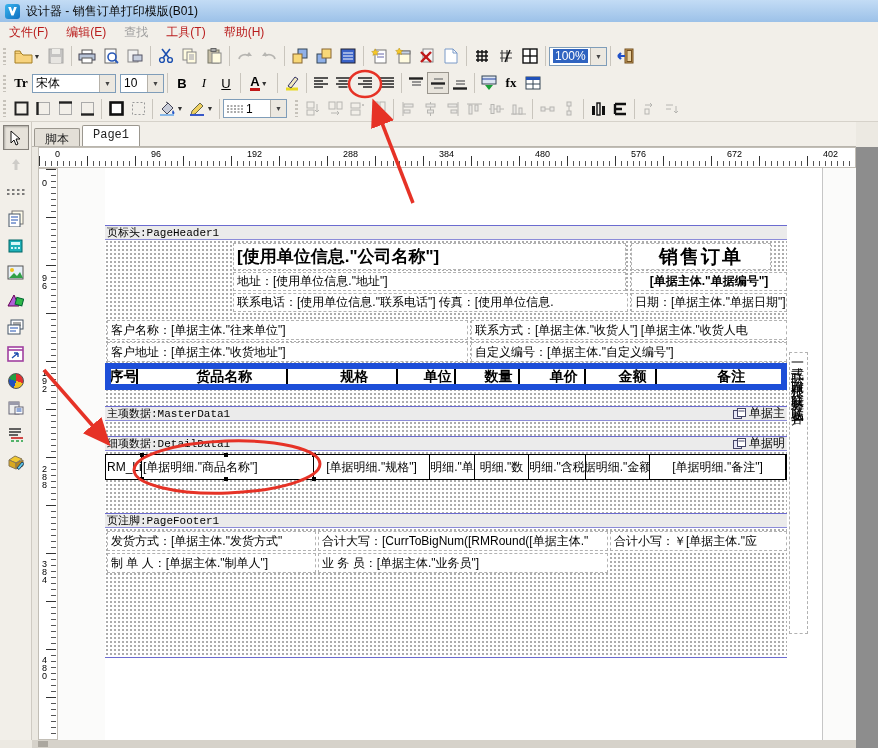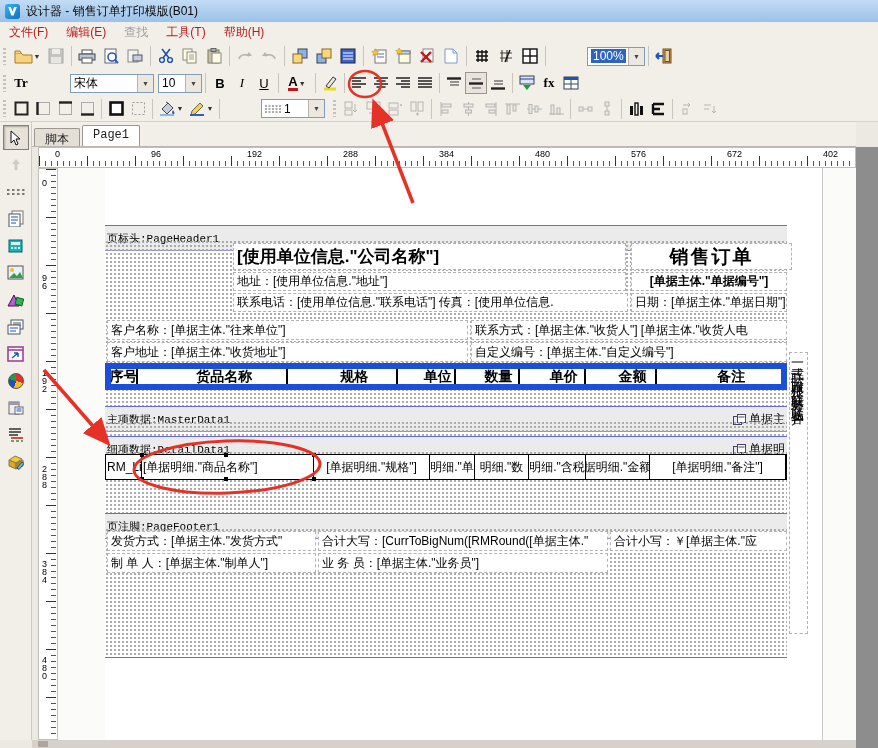--- a/index.html
+++ b/index.html
@@ -15,21 +15,21 @@
   .tb{position:absolute;left:0;width:878px;background:#f2efe9;display:flex;align-items:center;box-sizing:border-box;}
   .tb1{top:42px;height:28px;}
   .tb2{top:70px;height:26px;}
   .tb3{top:96px;height:26px;border-bottom:1px solid #d6d2ca;}
   .grip{width:3px;height:17px;background:repeating-linear-gradient(#c6c2ba 0 2px,transparent 2px 4px);margin:0 4px 0 3px;flex:none;}
   .sep{width:1px;height:20px;background:#c9c5bd;margin:0 3px;flex:none;}
   .tbtn{width:24px;height:24px;display:flex;align-items:center;justify-content:center;position:relative;flex:none;box-sizing:border-box;}
   .tb2 .tbtn,.tb3 .tbtn{width:22px;height:22px;}
   .tbtn.disabled{opacity:.42;filter:grayscale(.9);}
   .tbtn.letter{font-size:13px;color:#000;}
-  .combo{height:19px;background:#fff;border:1px solid #7f9db9;display:flex;align-items:center;font-size:12px;padding-left:3px;box-sizing:border-box;flex:none;overflow:hidden;margin-left:38px;}
+  .combo{height:19px;background:#fff;border:1px solid #7f9db9;display:flex;align-items:center;font-size:12px;padding-left:3px;box-sizing:border-box;flex:none;overflow:hidden;}
   .combo .arrowbox{margin-left:auto;width:15px;height:100%;background:#ece8e0;border-left:1px solid #b6b2aa;display:flex;align-items:center;justify-content:center;font-size:7px;color:#444;flex:none;}
   .hl{background:#2f63c0;color:#fff;padding:0 2px;}
   .dd-arrow{font-size:7px;color:#333;margin-left:1px;}
   
   .tabsbar{position:absolute;left:32px;top:122px;width:824px;height:25px;background:#f2efe9;border-bottom:1px solid #b9b5ad;display:flex;align-items:flex-end;padding-left:2px;box-sizing:border-box;}
   .tab{font-size:12px;padding:2px 10px 3px;border:1px solid #9b978f;border-bottom:none;background:#e3dfd7;margin-right:2px;height:18px;box-sizing:border-box;border-radius:2px 2px 0 0;color:#222;}
   .tab.active{background:#fff;height:21px;font-family:"Liberation Mono","DejaVu Sans Mono",monospace;}
   .ltools{position:absolute;left:0;top:122px;width:32px;height:618px;background:#f2efe9;border-right:1px solid #cfcbc3;display:flex;flex-direction:column;align-items:center;padding-top:3px;box-sizing:border-box;}
   .ltool{width:26px;height:25px;margin-bottom:2px;display:flex;align-items:center;justify-content:center;flex:none;box-sizing:border-box;}
   .ltool.pressed{border:1px solid #84807a;background:#e6e2da;box-shadow:inset 1px 1px 2px rgba(0,0,0,.25);}
@@ -39,21 +39,21 @@
   .hruler .ticks{position:absolute;left:0;bottom:1px;width:100%;height:5px;background:repeating-linear-gradient(to right,#555 0 1px,transparent 1px 6px);}
   .hruler .ticks2{position:absolute;left:0;bottom:1px;width:100%;height:10px;background:repeating-linear-gradient(to right,#333 0 1px,transparent 1px 48px);}
   .hlabel{position:absolute;top:1px;font-size:9px;color:#000;}
   .vruler{position:absolute;left:38px;top:168px;width:20px;height:572px;background:#fff;border:1px solid #c2beb6;box-sizing:border-box;overflow:hidden;}
   .vruler .ticks{position:absolute;top:0;right:1px;width:5px;height:100%;background:repeating-linear-gradient(to bottom,#555 0 1px,transparent 1px 6px);}
   .vruler .ticks2{position:absolute;top:0;right:1px;width:10px;height:100%;background:repeating-linear-gradient(to bottom,#333 0 1px,transparent 1px 48px);}
   .vlabel{position:absolute;left:3px;width:9px;font-size:9px;line-height:8px;word-break:break-all;color:#000;}
   
   .canvas{position:absolute;left:58px;top:168px;width:798px;height:572px;background:#fbfbfa;overflow:hidden;}
   .page{position:absolute;left:47px;top:0;width:717px;height:572px;background:#fff;border-right:1px solid #c6c6c6;}
-  .band{position:absolute;left:0;width:682px;height:15px;background:#ebebeb;border-top:1px solid #6b6bd0;border-bottom:1px solid #8b8bd8;font-size:11px;display:flex;align-items:center;justify-content:space-between;padding:12px 2px;box-sizing:border-box;color:#000;font-family:"Liberation Mono","DejaVu Sans Mono",monospace;white-space:nowrap;overflow:hidden;}
+  .band{position:absolute;left:0;width:682px;height:15px;background:#ebebeb;border-top:1px solid #6b6bd0;border-bottom:1px solid #8b8bd8;font-size:11px;display:flex;align-items:center;justify-content:space-between;padding:6px 2px;box-sizing:border-box;color:#000;font-family:"Liberation Mono","DejaVu Sans Mono",monospace;white-space:nowrap;overflow:hidden;}
   .band .rlabel{display:flex;align-items:center;gap:3px;font-family:"Liberation Sans","DejaVu Sans",sans-serif;font-size:12px;}
   .dots{position:absolute;left:0;width:682px;background-image:radial-gradient(#a6a6a6 .7px,transparent .8px);background-size:4px 4px;}
   .bluemark{position:absolute;left:0;width:682px;height:0;border-top:1px solid #6b6bd0;}
   .obj{position:absolute;background:#fff;border:1px dashed #b2b2b2;font-size:12px;display:flex;align-items:center;padding:0 3px;box-sizing:border-box;overflow:hidden;white-space:nowrap;color:#000;}
   .obj.center{justify-content:center;}
   .obj.big{font-size:17px;font-weight:bold;}
   .obj.title{font-size:19px;font-weight:bold;letter-spacing:2px;}
   .obj.bold{font-weight:bold;}
   .thead{position:absolute;display:flex;border:6px solid #1d4ed8;background:#fff;box-sizing:border-box;gap:24px;}
   .th{border-right:2px solid #000;font-weight:bold;font-size:14px;display:flex;align-items:center;justify-content:center;box-sizing:border-box;overflow:hidden;white-space:nowrap;color:#000;}
@@ -635,21 +635,21 @@
 
   <div class="canvas">
     <div class="page">
 
       <div class="band" style="top:57px">
         <span>页标头:PageHeader1</span>
       </div>
       <div class="dots" style="top:72px;height:166px"></div>
 
       <div class="obj big" style="left:128px;top:75px;width:393px;height:27px">[使用单位信息."公司名称"]</div>
-      <div class="obj title center" style="left:526px;top:75px;width:161px;height:27px">销售订单</div>
+      <div class="obj title center" style="left:526px;top:75px;width:140px;height:27px">销售订单</div>
       <div class="obj" style="left:128px;top:104px;width:393px;height:19px">地址：[使用单位信息."地址"]</div>
       <div class="obj bold center" style="left:526px;top:104px;width:156px;height:19px">[单据主体."单据编号"]</div>
       <div class="obj" style="left:128px;top:125px;width:395px;height:19px">联系电话：[使用单位信息."联系电话"] 传真：[使用单位信息.</div>
       <div class="obj" style="left:526px;top:125px;width:156px;height:19px">日期：[单据主体."单据日期"]</div>
       <div class="obj" style="left:2px;top:152px;width:361px;height:20px">客户名称：[单据主体."往来单位"]</div>
       <div class="obj" style="left:366px;top:152px;width:316px;height:20px">联系方式：[单据主体."收货人"] [单据主体."收货人电</div>
       <div class="obj" style="left:2px;top:174px;width:361px;height:20px">客户地址：[单据主体."收货地址"]</div>
       <div class="obj" style="left:366px;top:174px;width:316px;height:20px">自定义编号：[单据主体."自定义编号"]</div>
 
       <div class="thead" style="left:0;top:195px;width:682px;height:27px">

